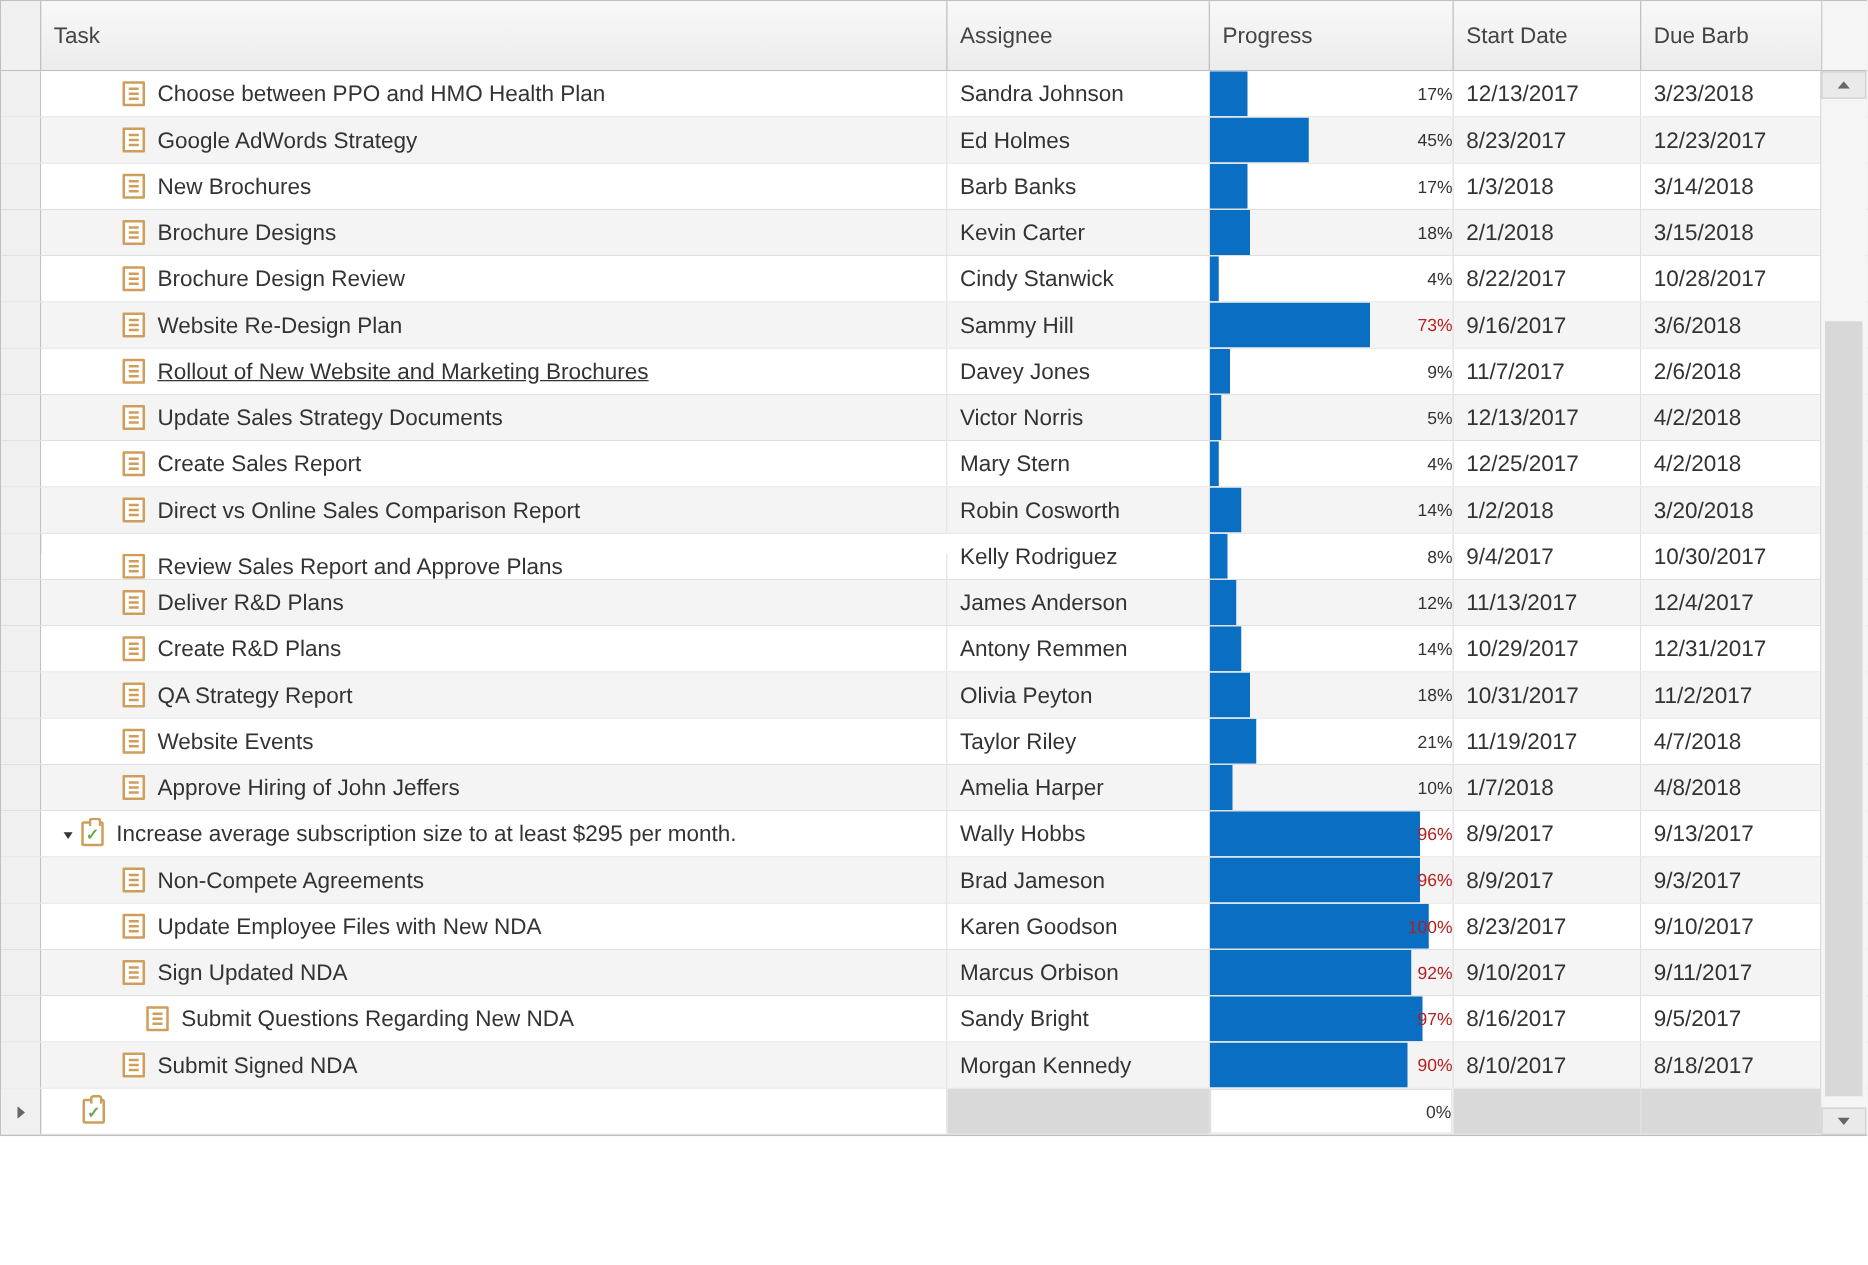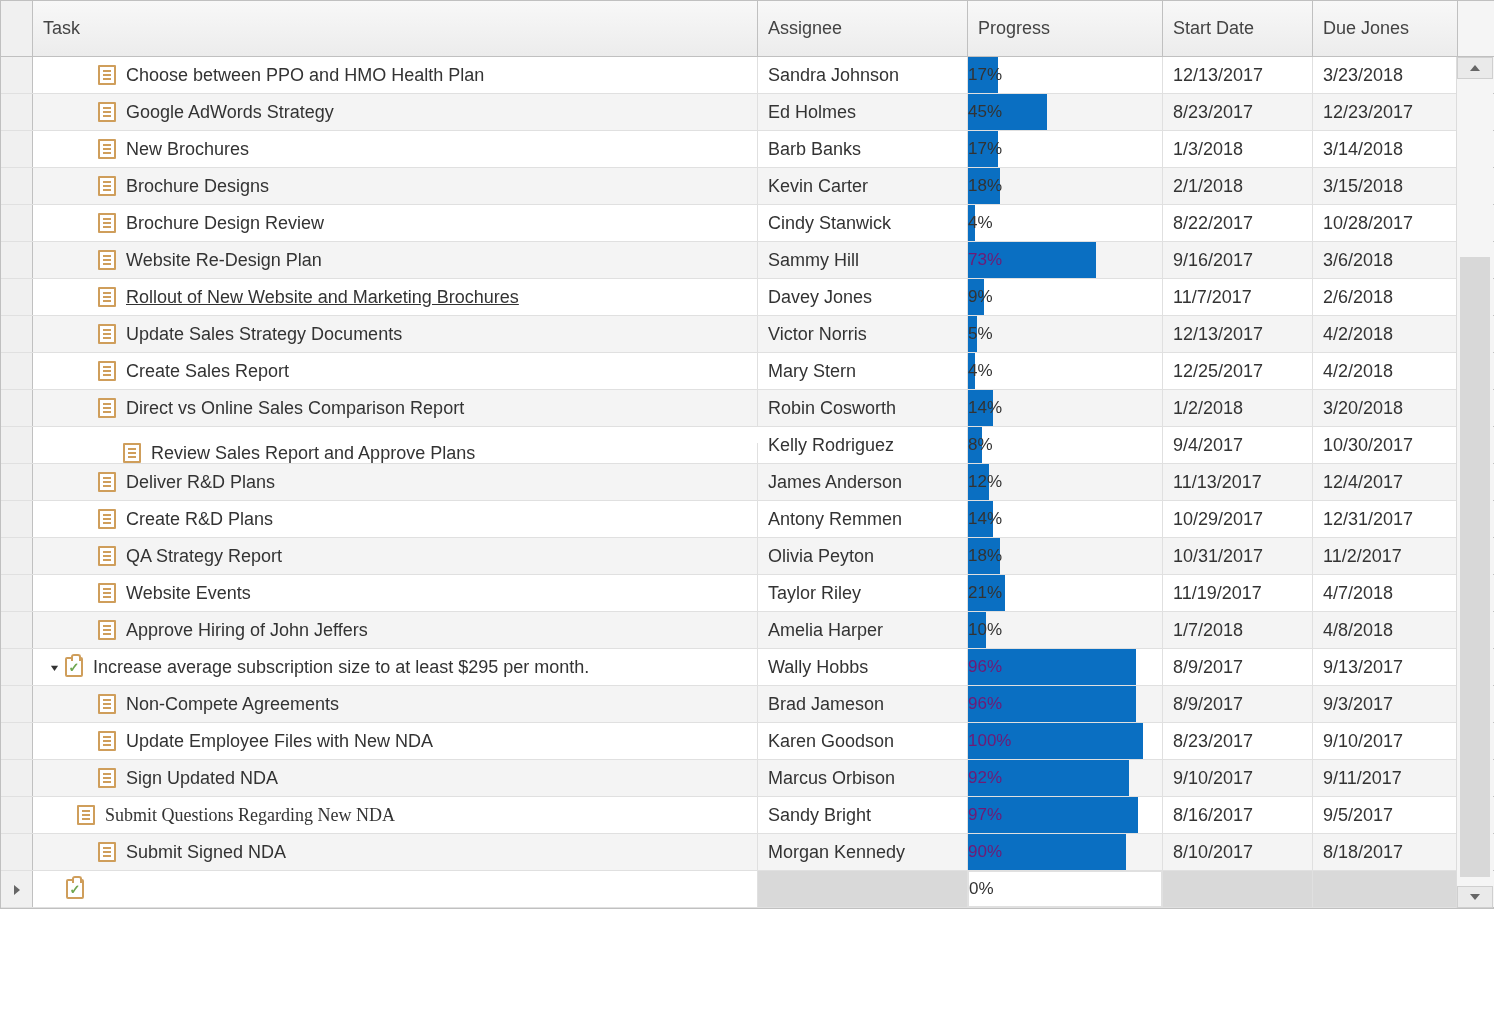--- a/index.html
+++ b/index.html
@@ -112,24 +112,24 @@
       align-items:center;
     }
     .progress-bar {
       position:absolute;
       left:0; top:0; bottom:0;
       background:#0a6fc2;
     }
     .progress-text {
       position:absolute;
       left:0; right:0;
-      text-align:left;
-      font-size:17px;
-    }
-    .progress-text.light { color:#701a75; }
+      text-align:right;
+      font-size:14px;
+    }
+    .progress-text.light { color:#b91c1c; }
     .progress-text.dark { color:#333; }
 
     .alt-bg .cell:not(.col-indicator):not(.col-scroll) { background:#f4f4f4; }
     .alt-bg .col-task { background:#f4f4f4; }
     .normal-bg .cell:not(.col-indicator):not(.col-scroll) { background:#fff; }
 
     .new-row { background:#fff; }
     .new-row .col-indicator { background:#f0f0f0; }
     .new-row .cell.gray-empty { background:#d9d9d9; }
     .new-row .col-progress .progress-cell-inner { background:#fff; border:1px solid #e0e0e0;}
@@ -164,21 +164,21 @@
 <body>
 
 <div class="grid-container">
 
   <div class="header-row">
     <div class="header-cell col-indicator"></div>
     <div class="header-cell col-task">Task</div>
     <div class="header-cell col-assignee">Assignee</div>
     <div class="header-cell col-progress" style="padding:8px 10px;">Progress</div>
     <div class="header-cell col-start">Start Date</div>
-    <div class="header-cell col-due">Due Jones</div>
+    <div class="header-cell col-due">Due Barb</div>
     <div class="header-cell col-scroll" style="border-right:none;"></div>
   </div>
 
   <div class="body-container" id="grid-body">
 
     <div class="data-row normal-bg">
         <div class="cell col-indicator"></div>
         <div class="cell col-task" style="padding-left: 65px;">
           <span class="task-icon doc"></span>
           <span>Choose between PPO and HMO Health Plan</span>
@@ -342,21 +342,21 @@
             <div class="progress-bar" style="width: 24.5px;"></div>
             <div class="progress-text dark">14%</div>
           </div>
         </div>
         <div class="cell col-start">1/2/2018</div>
         <div class="cell col-due">3/20/2018</div>
         <div class="cell col-scroll" style="border-right: none;"></div>
       </div>
       <div class="data-row normal-bg">
         <div class="cell col-indicator"></div>
-        <div class="cell col-task" style="padding-left: 90px; margin-top: 16px;">
+        <div class="cell col-task" style="padding-left: 65px; margin-top: 16px;">
           <span class="task-icon doc"></span>
           <span>Review Sales Report and Approve Plans</span>
         </div>
         <div class="cell col-assignee">Kelly Rodriguez</div>
         <div class="cell col-progress">
           <div class="progress-cell-inner">
             <div class="progress-bar" style="width: 14px;"></div>
             <div class="progress-text dark">8%</div>
           </div>
         </div>
@@ -517,21 +517,21 @@
             <div class="progress-bar" style="width: 161px;"></div>
             <div class="progress-text light">92%</div>
           </div>
         </div>
         <div class="cell col-start">9/10/2017</div>
         <div class="cell col-due">9/11/2017</div>
         <div class="cell col-scroll" style="border-right: none;"></div>
       </div>
       <div class="data-row normal-bg">
         <div class="cell col-indicator"></div>
-        <div class="cell col-task" style="padding-left: 44px; font-family: Liberation Serif, serif;">
+        <div class="cell col-task" style="padding-left: 84px;">
           <span class="task-icon doc"></span>
           <span>Submit Questions Regarding New NDA</span>
         </div>
         <div class="cell col-assignee">Sandy Bright</div>
         <div class="cell col-progress">
           <div class="progress-cell-inner">
             <div class="progress-bar" style="width: 169.75px;"></div>
             <div class="progress-text light">97%</div>
           </div>
         </div>

